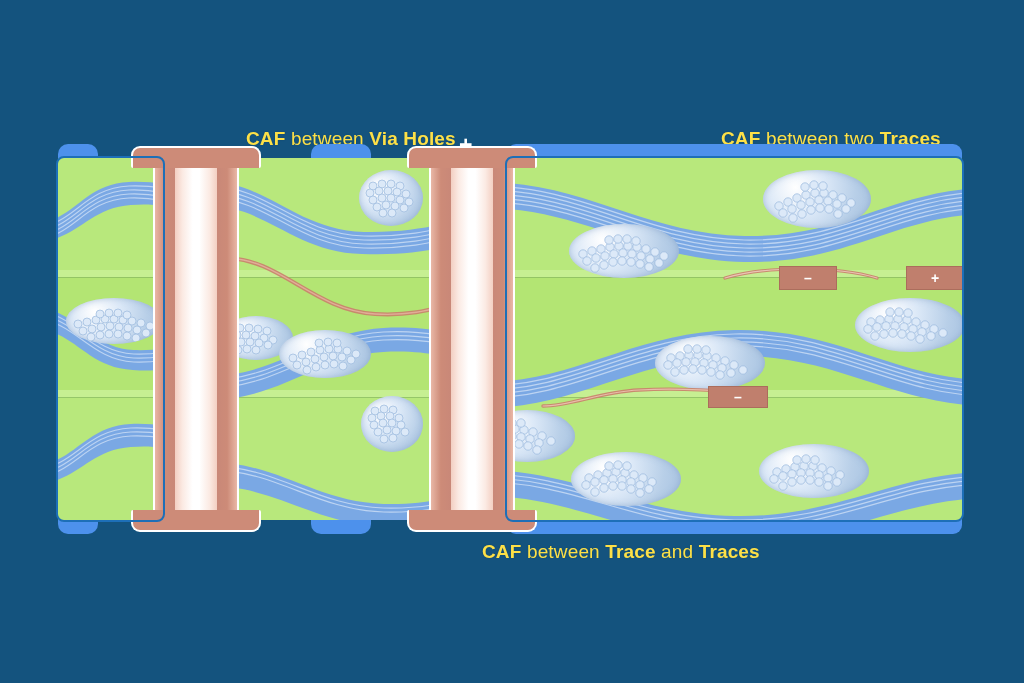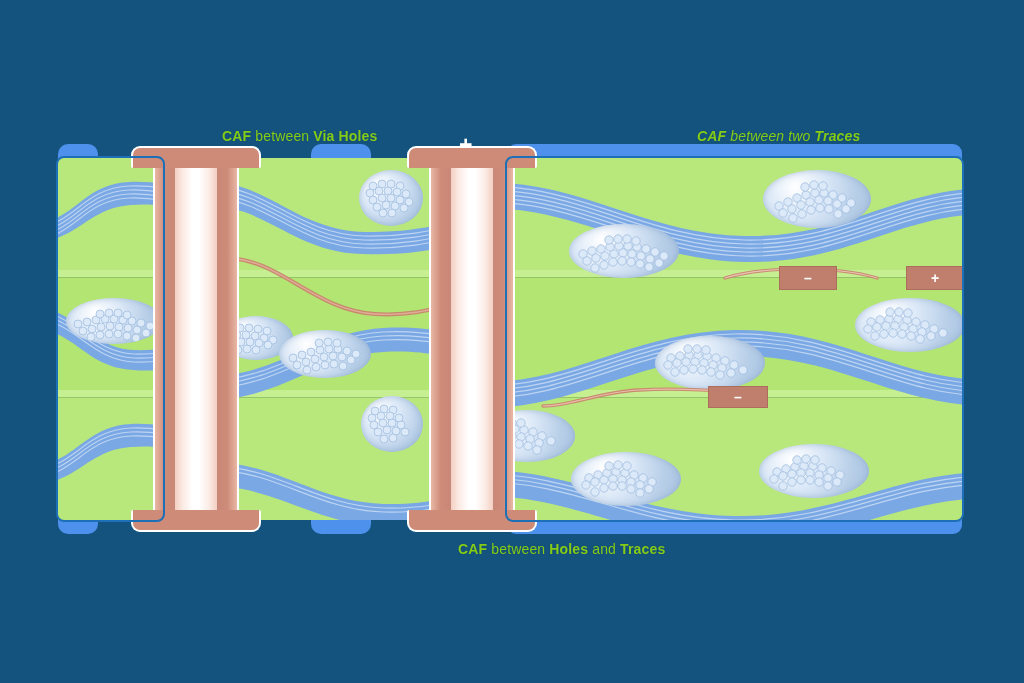--- a/index.html
+++ b/index.html
@@ -14,31 +14,32 @@
 
   #stage {
     position: relative;
     width: 1024px; height: 683px;
     background: #14537e;
   }
 
   
   .caf-label {
     position: absolute;
-    color: #84cc16;
-    font-size: 14px;
+    color: #fde047;
+    font-size: 19px;
     letter-spacing: 0.15px;
     white-space: nowrap;
     font-weight: 400;
     text-shadow: 0 0 2px rgba(0,0,0,0.15);
+    margin-left: 24px;
   }
   .caf-label b { font-weight: 700; }
 
   #label-via   { left: 222px; top: 128px; }
-  #label-trace { left: 697px; top: 128px; font-style: italic; }
+  #label-trace { left: 697px; top: 128px; }
   #label-hole  { left: 458px; top: 541px; }
 
   .polarity-mark {
     position: absolute;
     color: #ffffff;
     font-weight: 700;
     line-height: 1;
     user-select: none;
   }
   #mark-minus-top { left: 184px; top: 137px; font-size: 20px; }
@@ -182,21 +183,21 @@
 
   <div class="caf-label" id="label-via">
     <b>CAF</b><span> between </span><b>Via Holes</b>
   </div>
 
   <div class="caf-label" id="label-trace">
     <b>CAF</b><span> between two </span><b>Traces</b>
   </div>
 
   <div class="caf-label" id="label-hole">
-    <b>CAF</b><span> between </span><b>Holes</b><span> and </span><b>Traces</b>
+    <b>CAF</b><span> between </span><b>Trace</b><span> and </span><b>Traces</b>
   </div>
 
   <div class="polarity-mark" id="mark-minus-top">–</div>
   <div class="polarity-mark" id="mark-plus-top">+</div>
 
   <div id="board">
 
     <div class="mask-rail" id="mask-rail-top"></div>
     <div class="mask-rail" id="mask-rail-bottom"></div>
 

